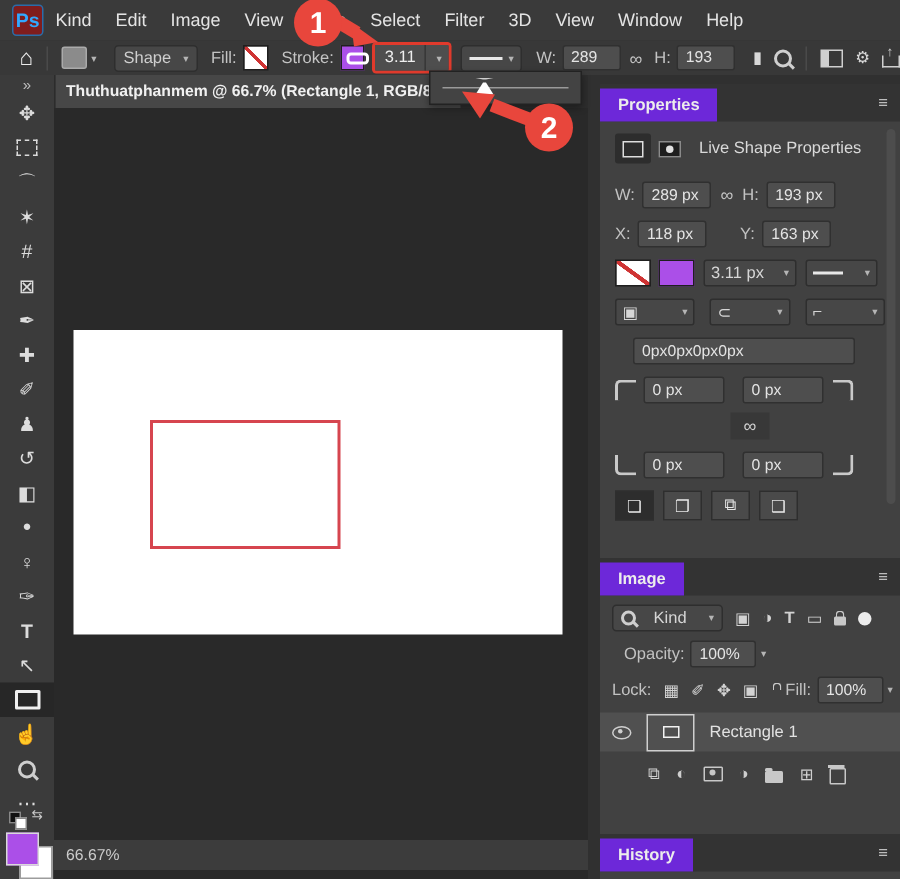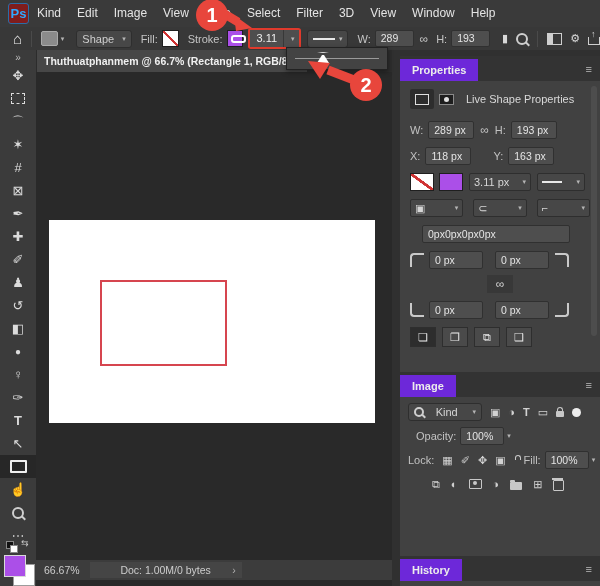--- a/index.html
+++ b/index.html
@@ -317,24 +317,20 @@
   </div>
 
   <div id="canvas-area" class="abs">
     <div id="canvas-white">
       <div id="shape-rect"></div>
     </div>
   </div>
 
   <div id="status-bar" class="abs">
     <span id="status-zoom">66.67%</span>
-    <span id="doc-info-box">
-      <span>Doc: 1.00M/0 bytes</span>
-      <span class="chevron">›</span>
-    </span>
   </div>
 
   <div id="right-bg" class="abs"></div>
 
   <div id="properties-panel" class="panel">
     <div class="ptabs">
       <span class="ptab">Properties</span>
       <span class="pmenu">≡</span>
     </div>
     <div class="p-row">
@@ -444,20 +440,25 @@
       <span class="lf-ic">✐</span>
       <span class="lf-ic">✥</span>
       <span class="lf-ic">▣</span>
       <span class="lock" style="margin-left:8px;"></span>
       <span style="margin-left:10px;color:#c2c2c2;">Fill:</span>
       <span class="val-dd">
         <span class="pinp">100%</span>
         <span class="chev">▾</span>
       </span>
     </div>
+    <div class="layer-row sel" style="margin-top:6px;">
+      <span class="eye"></span>
+      <span class="thumb"><span class="thumb-inner"></span></span>
+      <span class="layer-name">Rectangle 1</span>
+    </div>
     <div class="actions">
       <span>⧉</span>
       <span>◐</span>
       <span class="mask-ic"></span>
       <span>◑</span>
       <span class="folder"></span>
       <span>⊞</span>
       <span class="trash"></span>
     </div>
   </div>

